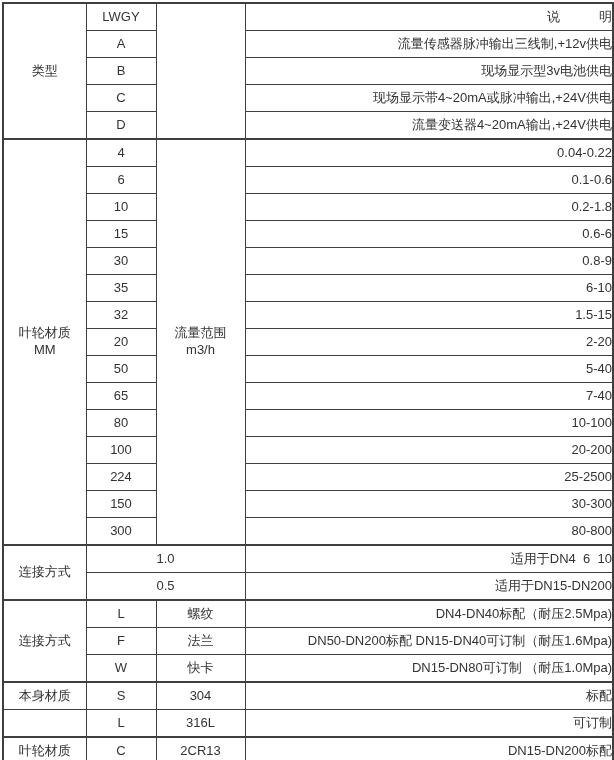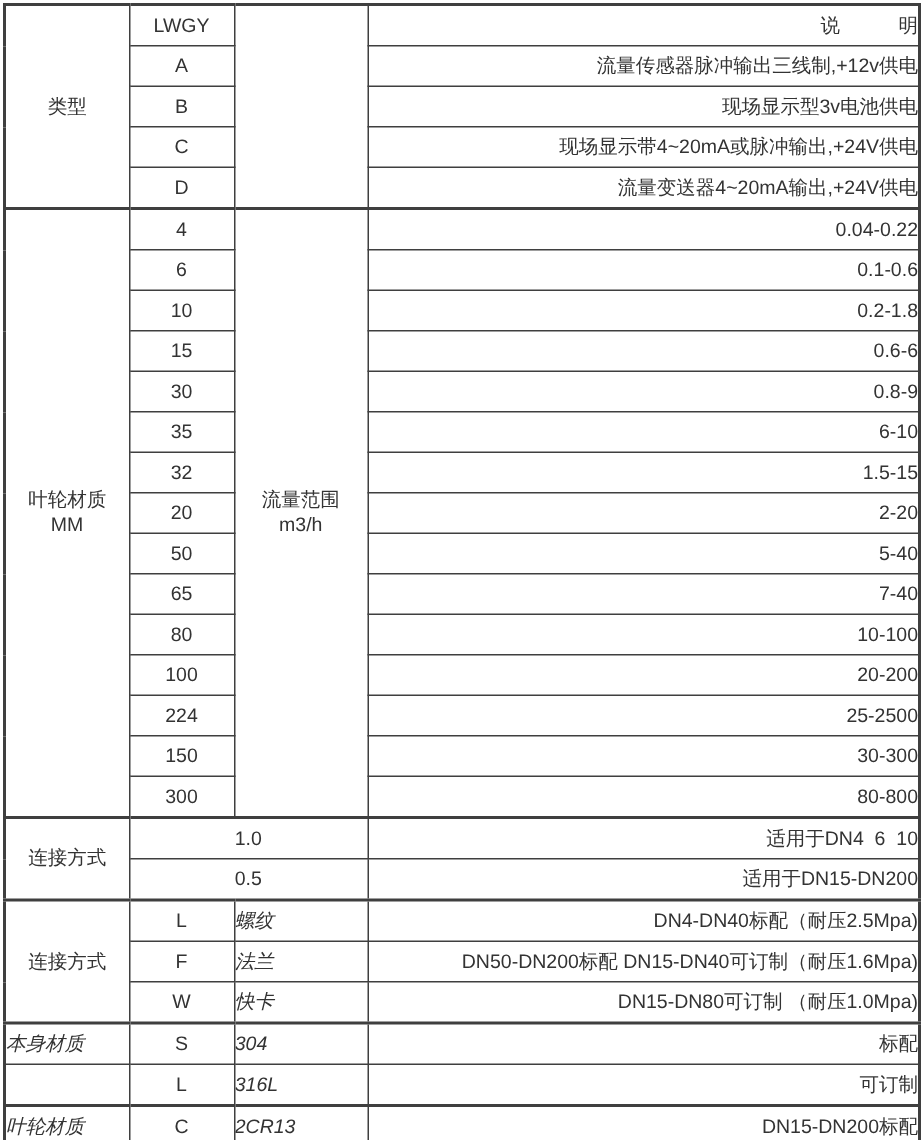--- a/index.html
+++ b/index.html
@@ -29,21 +29,21 @@
   table.spec td {
     border: 1px solid #3f3f3f;
     height: 26px;
     padding: 0;
     white-space: pre;
     overflow: hidden;
     vertical-align: middle;
     line-height: 1.3;
   }
   td.center { text-align: center; }
-  td.sub    { text-align: left; padding-left: 4px; font-style: italic; }
+  td.sub    { text-align: center; padding-left: 4px; }
   td.desc   { text-align: right; padding-left: 4px; }
   tr.sec td { border-top-width: 2px; margin-left: 14px; }
 </style>
 </head>
 <body>
 
 <div class="page">
   <table class="spec">
     <colgroup>
         <col style="width: 83px;">

